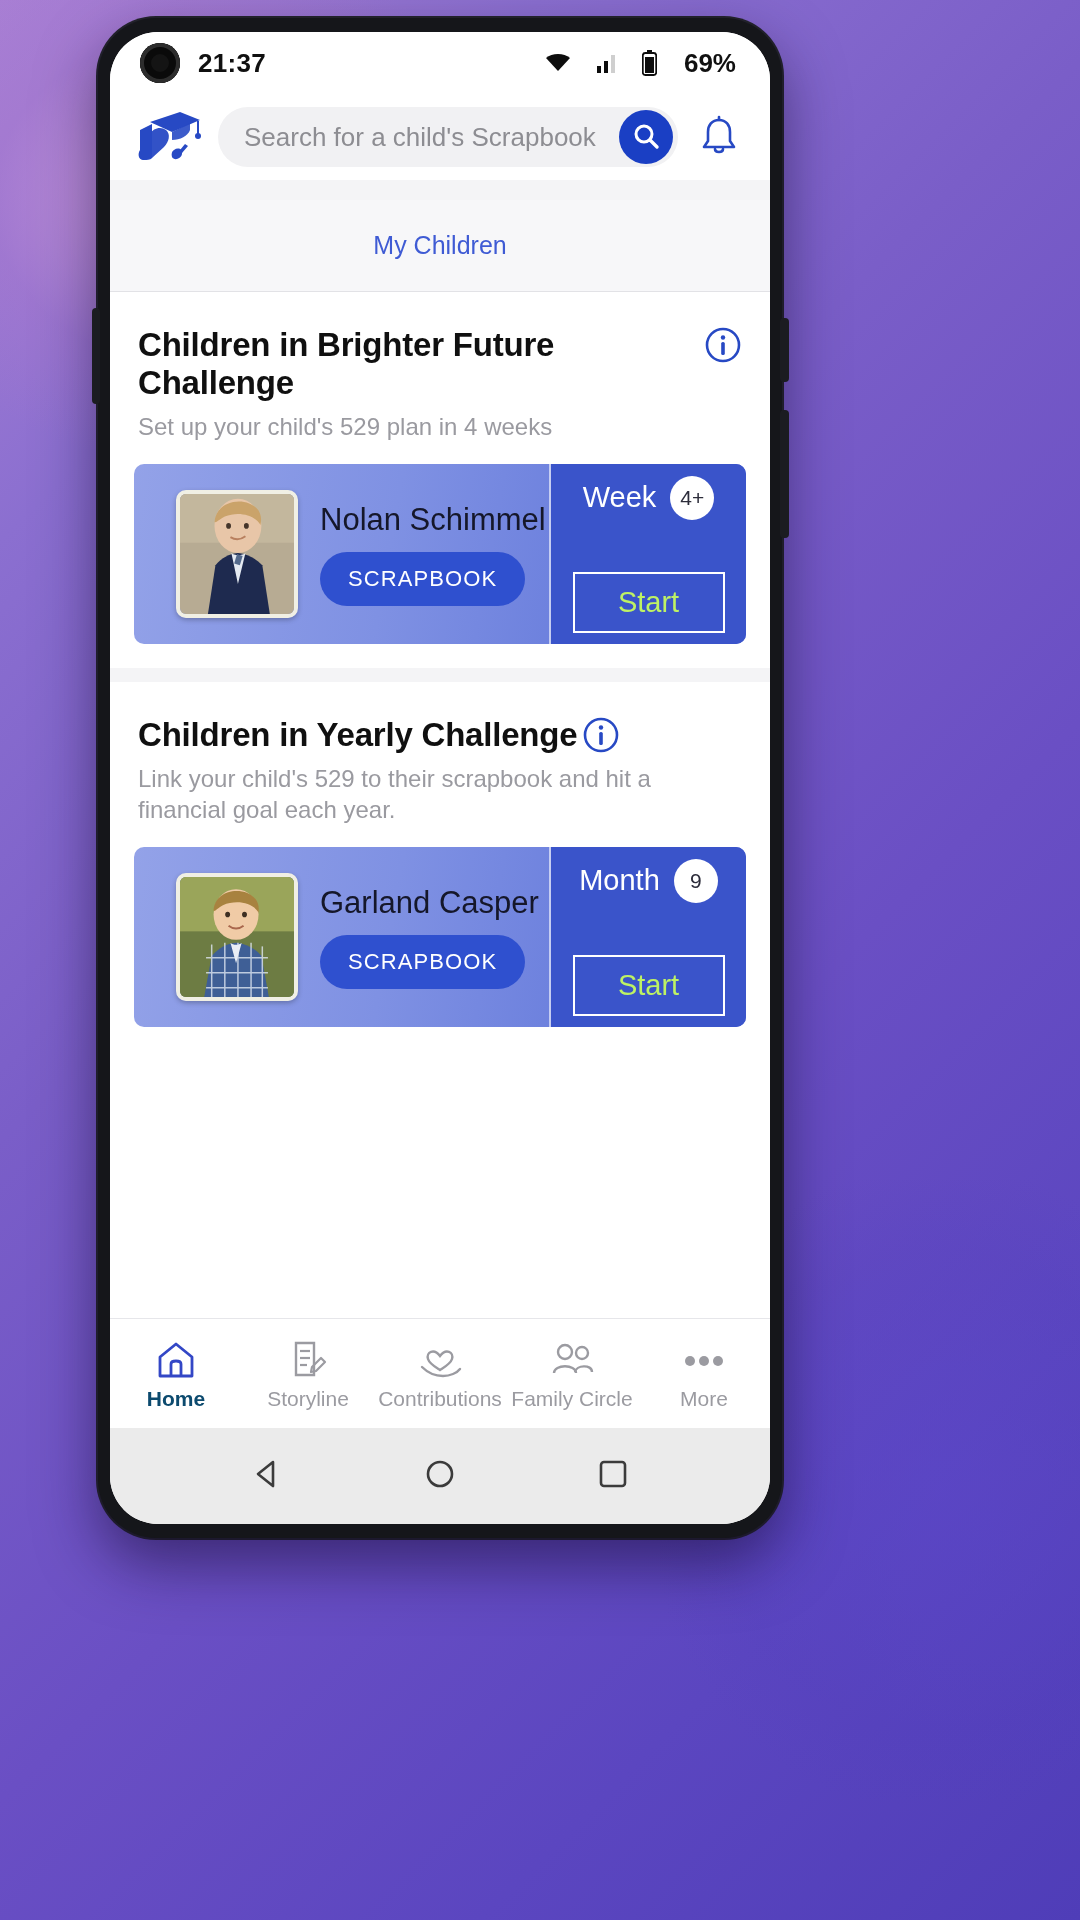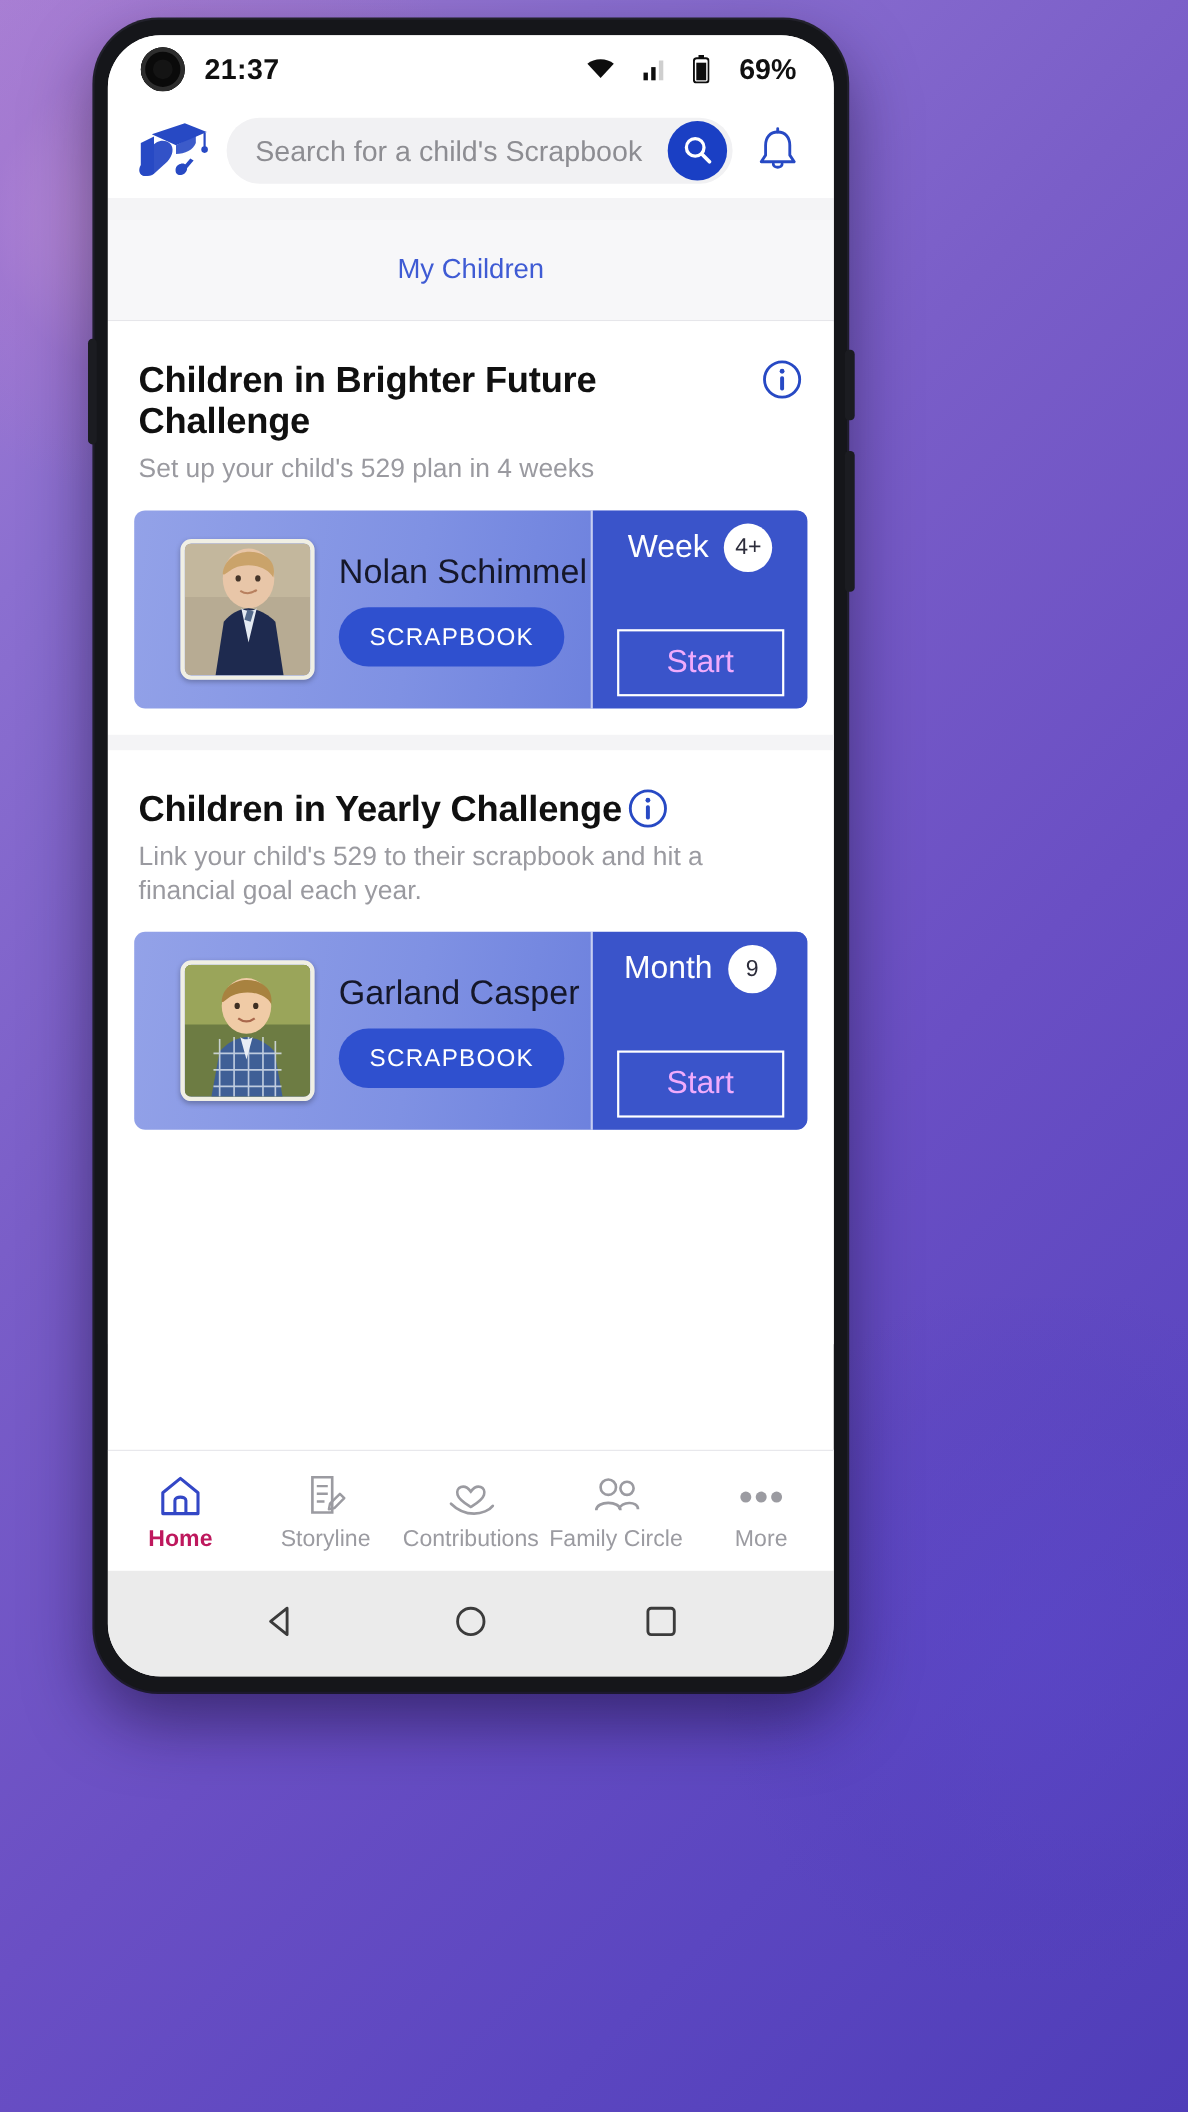--- a/index.html
+++ b/index.html
@@ -21,21 +21,21 @@
   .bg-glow2 {
     position: absolute; right: -140px; bottom: 120px;
     width: 560px; height: 620px;
     background: radial-gradient(ellipse at center, rgba(90,70,200,0.55) 0%, rgba(80,60,190,0.15) 55%, rgba(80,60,190,0) 75%);
     pointer-events: none;
   }
 
   
   .phone {
     position: absolute;
-    left: 86px; top: 18px;
+    left: 98px; top: 18px;
     width: 684px; height: 1520px;
     background: #15161a;
     border-radius: 58px;
     box-shadow: 0 26px 60px rgba(20,10,50,0.55), 0 0 0 2px #24252b;
   }
   .phone-inner {
     position: absolute;
     left: 12px; top: 14px;
     width: 660px; height: 1492px;
     background: #ffffff;
@@ -167,39 +167,39 @@
   .period-row { display: flex; align-items: center; gap: 14px; }
   .period-label { font-size: 29px; color: #fff; }
   .period-badge {
     width: 44px; height: 44px; border-radius: 50%;
     background: #fff; color: #2c2c3a;
     font-size: 21px; display: flex; align-items: center; justify-content: center;
   }
   .start-btn {
     width: 152px; padding: 12px 0;
     background: transparent; border: 2px solid #ffffff;
-    color: #f0abfc; font-size: 29px; cursor: pointer;
+    color: #bef264; font-size: 29px; cursor: pointer;
     font-family: "Liberation Sans", sans-serif;
     margin-top: 38px;
   }
   .sec-divider { height: 14px; background: #f4f4f6; margin-top: 24px; }
 
   
   .bottom-nav {
     position: absolute; left: 0; right: 0; bottom: 96px;
     height: 110px; background: #fff;
     border-top: 1px solid #e6e6ea;
     display: flex; align-items: center;
   }
   .nav-item {
     flex: 1 1 0; display: flex; flex-direction: column;
     align-items: center; gap: 8px; cursor: pointer;
   }
   .nav-label { font-size: 21px; color: #9b9ba1; }
-  .nav-item.active .nav-label { color: #be185d; font-weight: 600; }
+  .nav-item.active .nav-label { color: #0c4a6e; font-weight: 600; }
   .nav-icon { height: 42px; display: flex; align-items: flex-end; }
 
   
   .sys-nav {
     position: absolute; left: 0; right: 0; bottom: 0; height: 96px;
     background: #ebebeb; display: flex; align-items: center;
     justify-content: space-around; padding: 0 70px;
   }
   .sys-btn { cursor: pointer; }
 </style>

